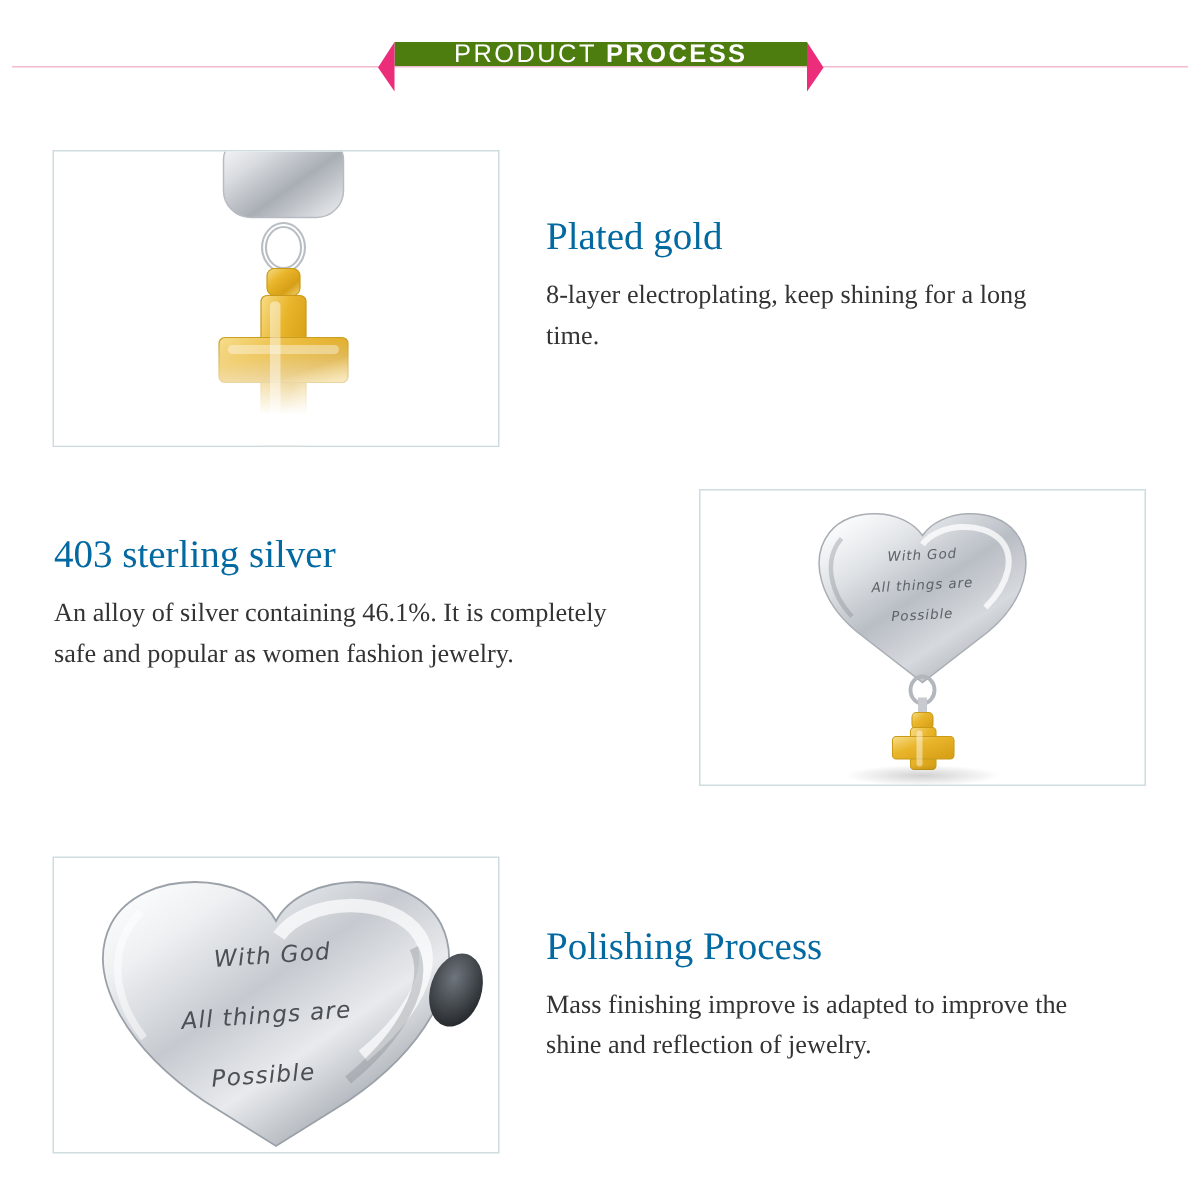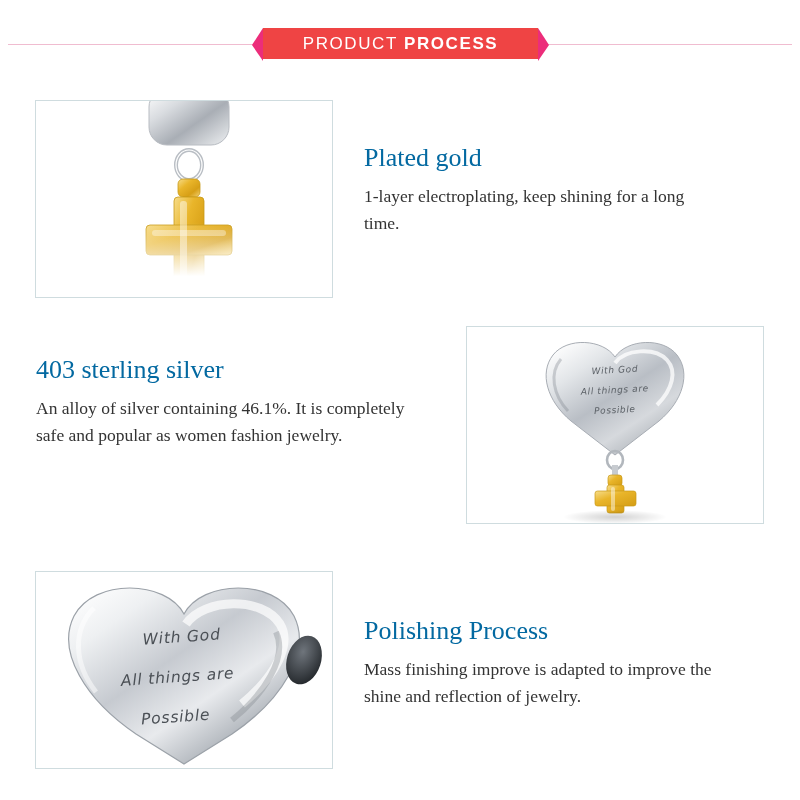--- a/index.html
+++ b/index.html
@@ -29,22 +29,22 @@
     left: 8px;
     width: 784px;
     height: 1px;
     background: #f0bcd0;
   }
   .header-tab {
     position: absolute;
     top: 0;
     left: 263px;
     width: 275px;
-    height: 31px;
-    background: #ef4444;
+    height: 16px;
+    background: #4d7c0f;
     box-sizing: border-box;
     display: flex;
     align-items: center;
     justify-content: center;
   }
   .header-tab::after {
     content: "";
     position: absolute;
     right: -11px;
     top: 0;
@@ -165,21 +165,21 @@
         <rect x="110" y="124" width="86" height="30" rx="4" fill="url(#goldg1)"></rect>
       </g>
       <ellipse cx="153" cy="186" rx="66" ry="10" fill="url(#shadow1)"></ellipse>
     </svg>
     <div class="reflect-fade"></div>
   </div>
 </div>
 
 <div class="block" style="left:364px; top:144px; width:360px;">
   <h2>Plated gold</h2>
-  <p>1-layer electroplating, keep shining for a long time.</p>
+  <p>8-layer electroplating, keep shining for a long time.</p>
 </div>
 
 <div class="block" style="left:36px; top:356px; width:380px;">
   <h2>403 sterling silver</h2>
   <p>An alloy of silver containing 46.1%. It is completely safe and popular as women fashion jewelry.</p>
 </div>
 
 <div class="frame" style="left:466px; top:326px; width:296px; height:196px;">
   <div class="art">
     <svg viewBox="0 0 296 196" width="296" height="196" xmlns="http://www.w3.org/2000/svg" aria-hidden="true">

